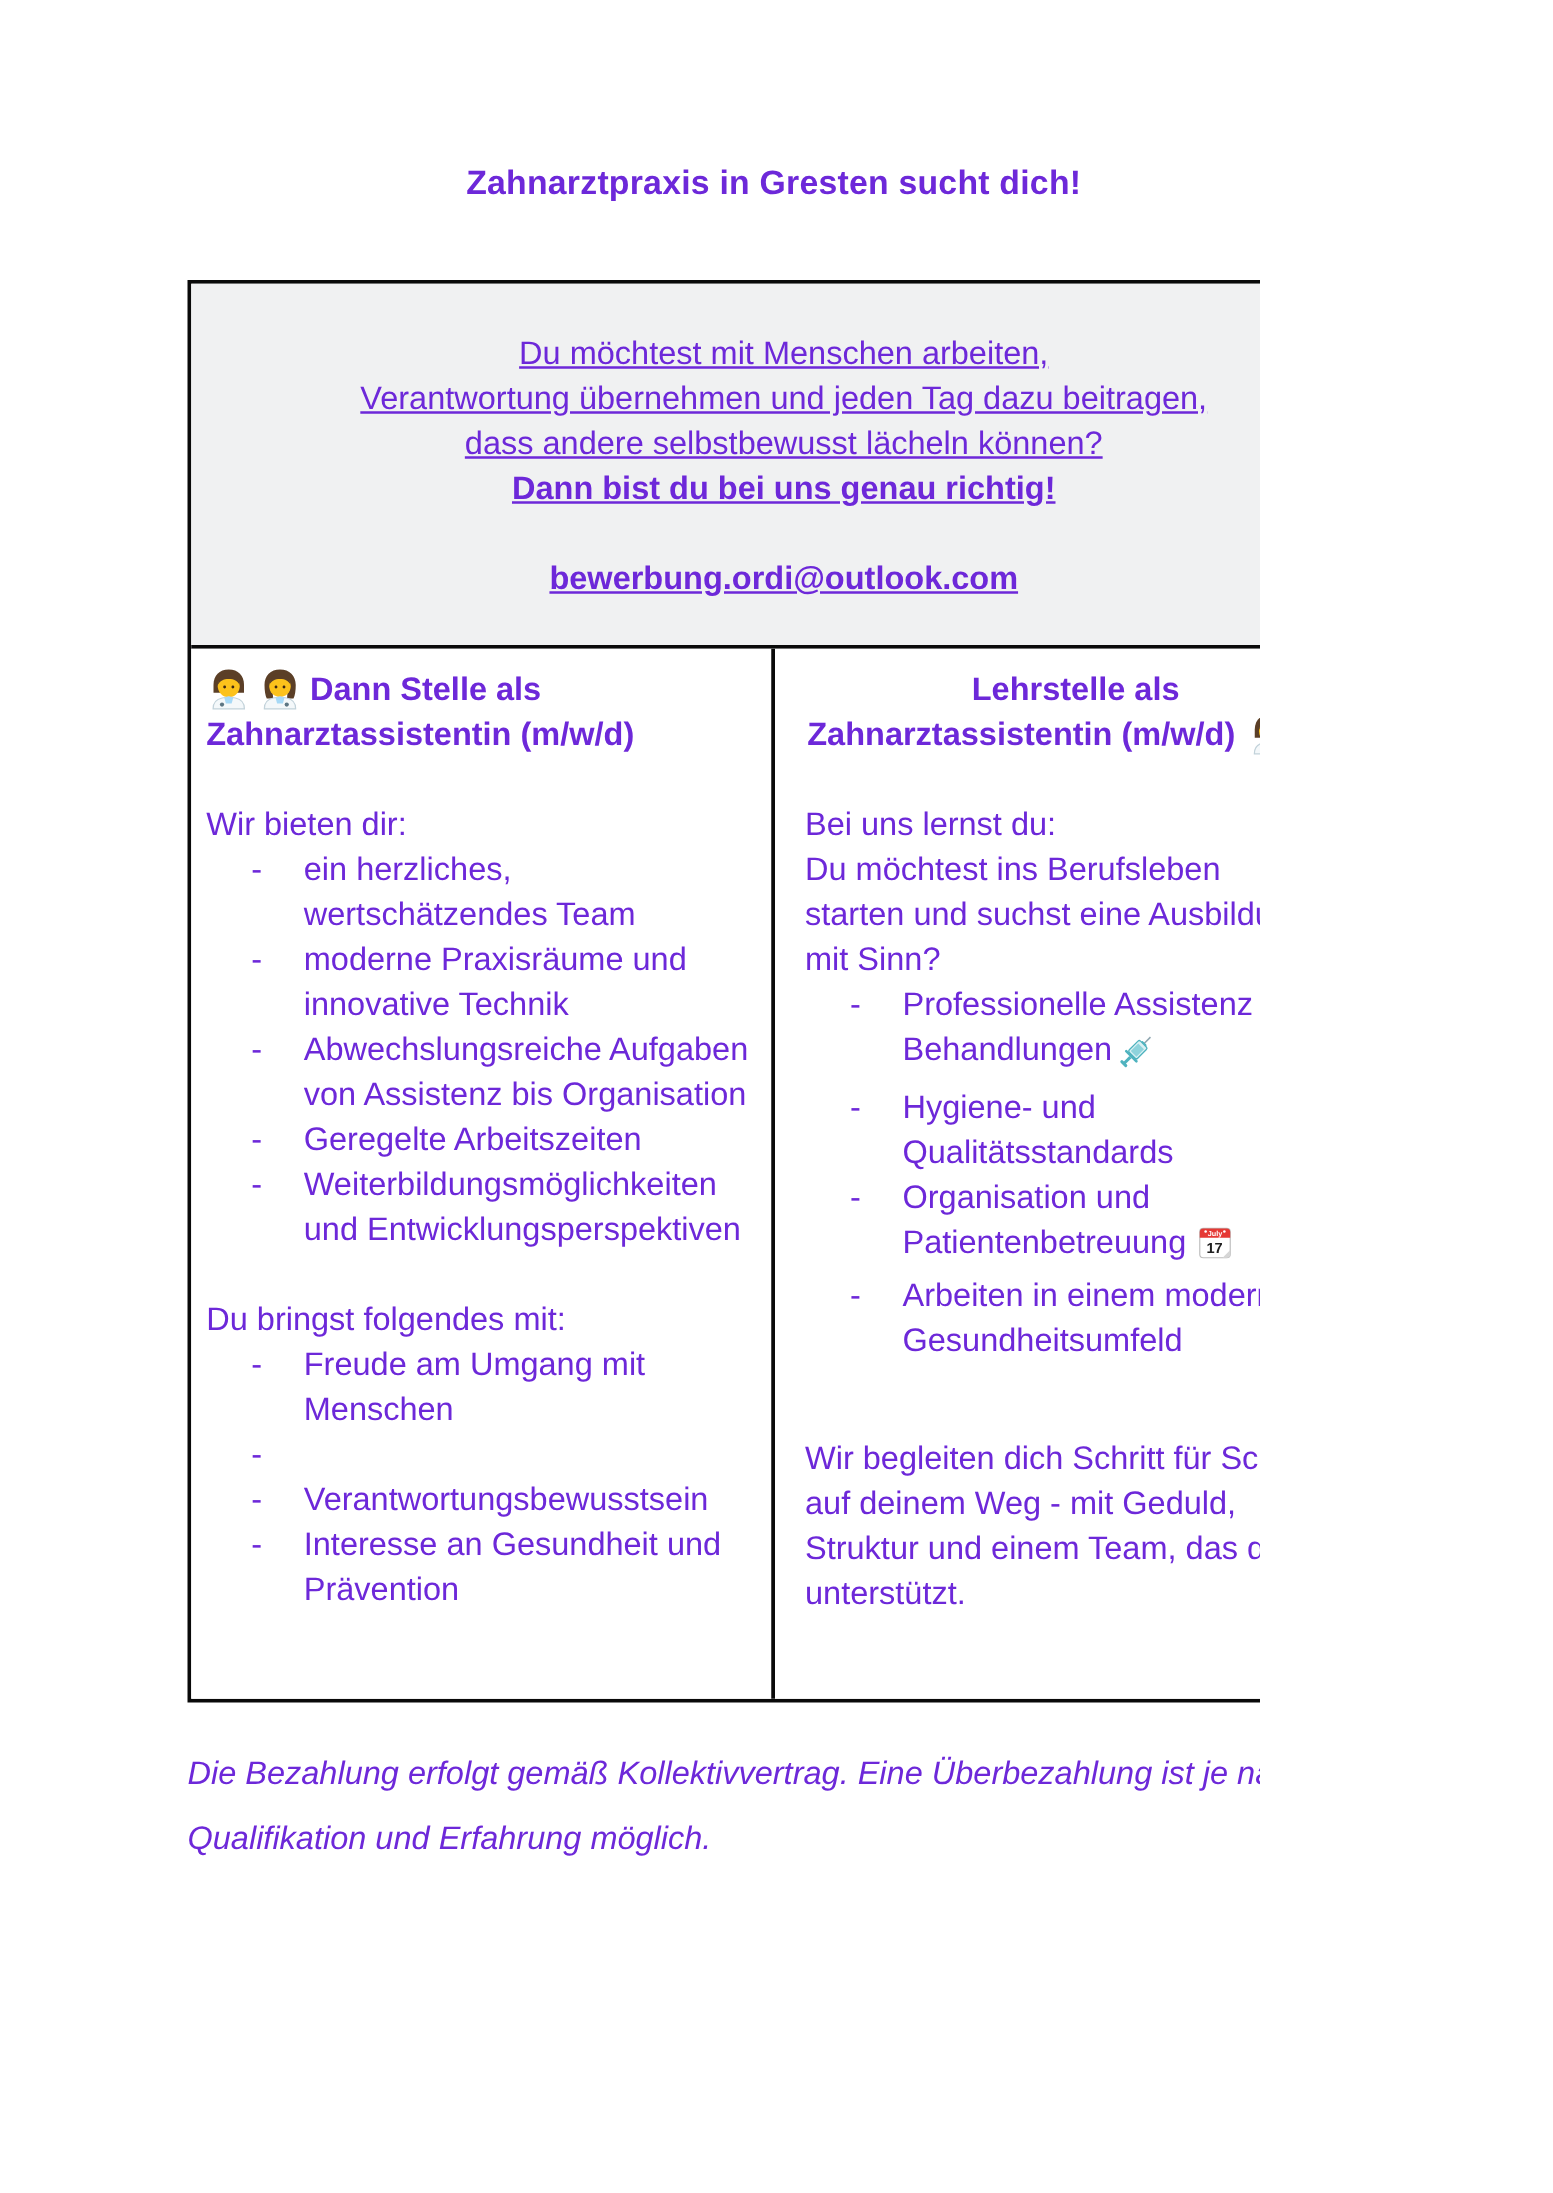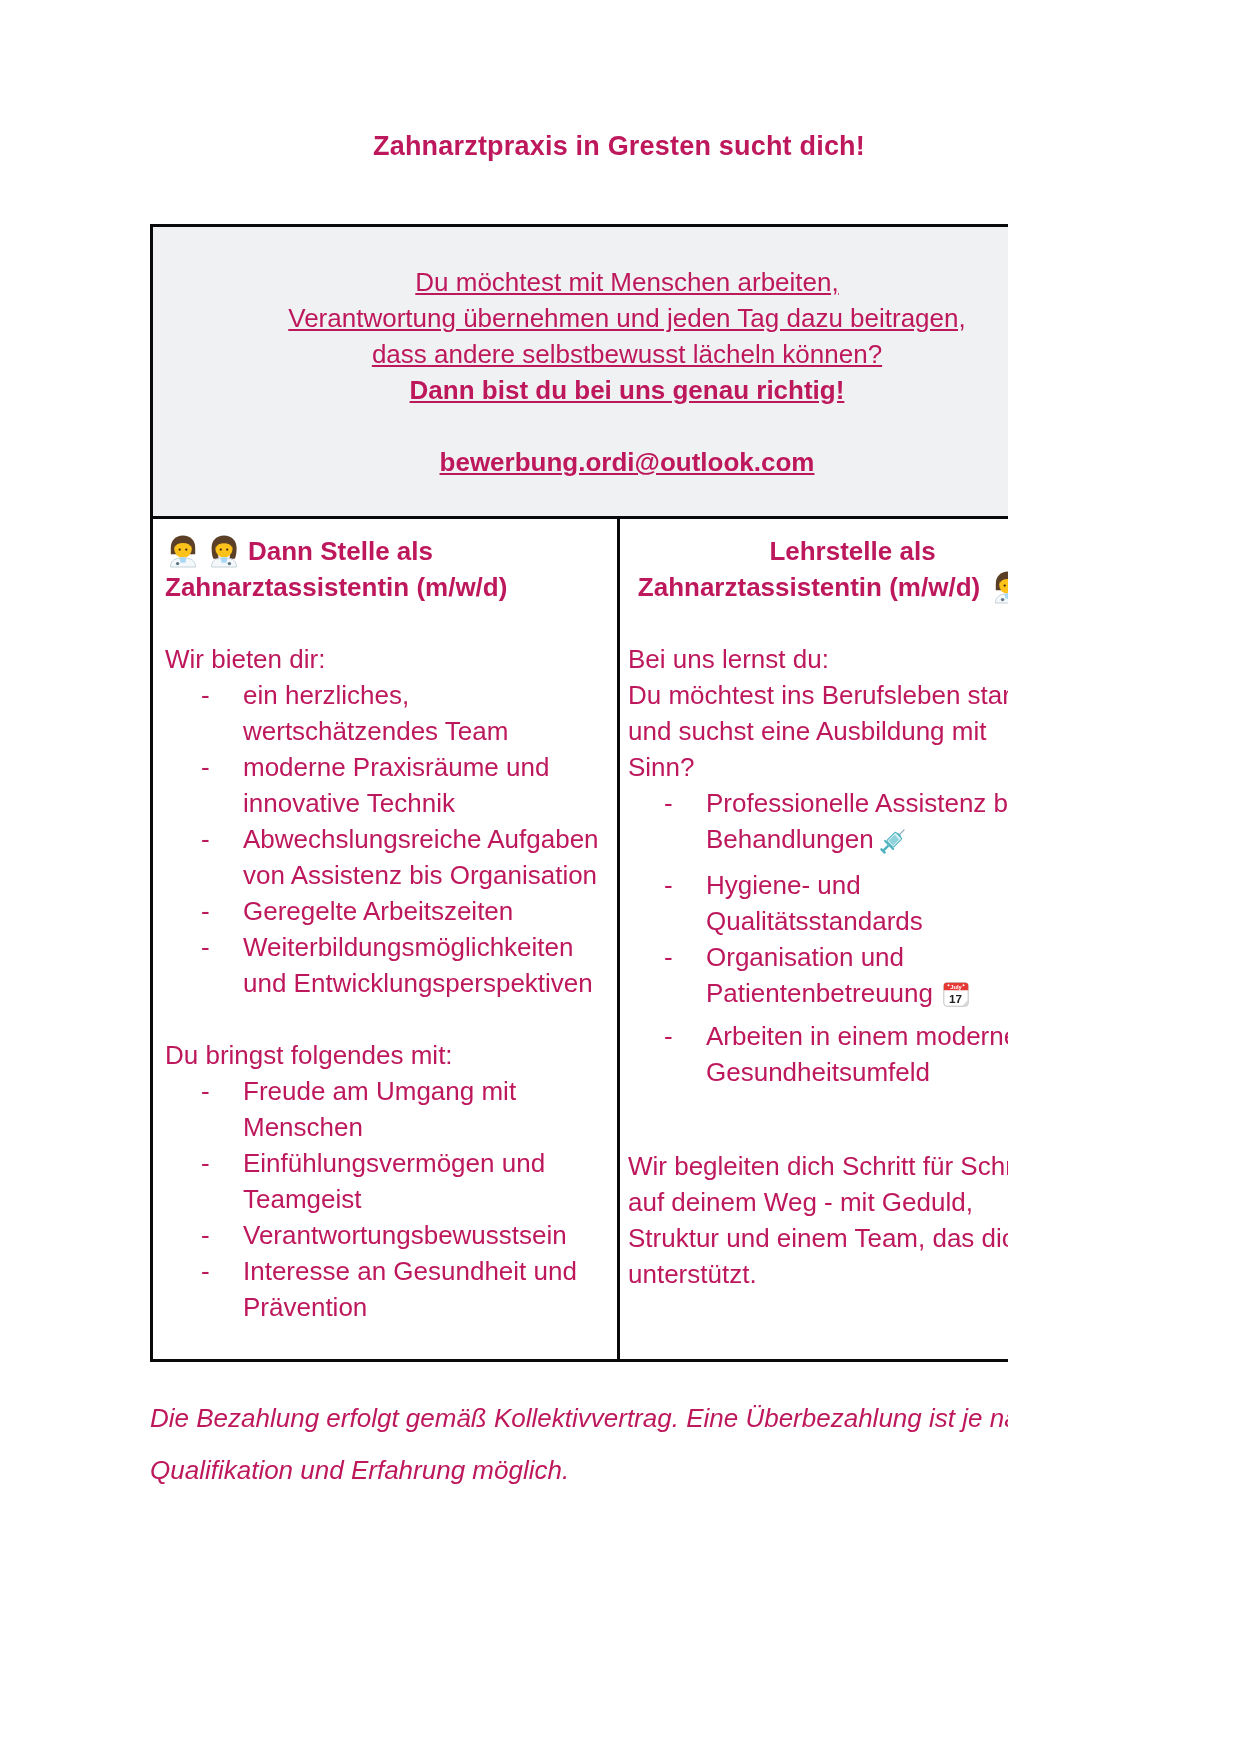--- a/index.html
+++ b/index.html
@@ -1,21 +1,21 @@
 <!DOCTYPE html>
 <html><head>
 <meta charset="utf-8">
 <style>
   html,body { margin:0; padding:0; background:#ffffff; }
   .page {
     position:relative;
     width:1008px; height:1754px;
     background:#ffffff;
     font-family:"Liberation Sans", sans-serif;
-    font-size:26px; color:#be185d;
+    font-size:26px; color:#6d28d9;
     overflow:hidden;
   }
   .content { margin-left:150px; width:938px; }
   .doc-title {
     margin:0; padding-top:131px;
     font-size:27px; font-weight:bold;
     text-align:center; letter-spacing:.2px;
   }
   .flyer-table { margin-top:62px; border:3px solid #0a0a0a; }
   .intro-row {
@@ -23,21 +23,21 @@
     border-bottom:3px solid #0a0a0a;
     text-align:center;
     padding:37px 8px 36px 24px;
     line-height:36px;
     text-decoration:underline;
   }
   .intro-cta { font-weight:bold; }
   .columns-row { display:flex; height:840px; background:#fff; }
   .col { line-height:36px; box-sizing:border-box; }
   .col-left { width:467px; border-right:3px solid #0a0a0a; padding:14px 8px 0 12px; }
-  .col-right { flex:1; padding:14px 28px 0 8px; }
+  .col-right { flex:1; padding:14px 28px 0 24px; }
   .col-title { font-weight:bold; margin-bottom:36px; }
   .col-title.centered { text-align:center; margin-left:-4px; margin-right:-24px; }
   .dash-list { list-style:none; margin:0; padding:0; }
   .dash-list li { display:flex; }
   .dash-list .dash { flex:none; width:42px; margin-left:36px; }
   .dash-list .li-text { flex:1; }
   .footer-note { margin:30px 0 0 0; line-height:52px; width:940px;font-style:italic; }
   .emoji { display:inline-block; vertical-align:-9px; }
   .emoji-pair .emoji + .emoji { margin-left:5px; }
   .lead-icons { margin-right:6px; }
@@ -131,21 +131,20 @@
           </ul>
 
           <div style="margin-top:36px">Du bringst folgendes mit:</div>
           <ul class="dash-list">
             <li>
                 <span class="dash">-</span>
                 <span class="li-text">Freude am Umgang mit Menschen</span>
               </li>
             <li>
                 <span class="dash">-</span>
-                <span class="li-text">Einfühlungsvermögen und Teamgeist</span>
               </li>
             <li>
                 <span class="dash">-</span>
                 <span class="li-text">Verantwortungsbewusstsein</span>
               </li>
             <li>
                 <span class="dash">-</span>
                 <span class="li-text">Interesse an Gesundheit und Prävention</span>
               </li>
           </ul>

